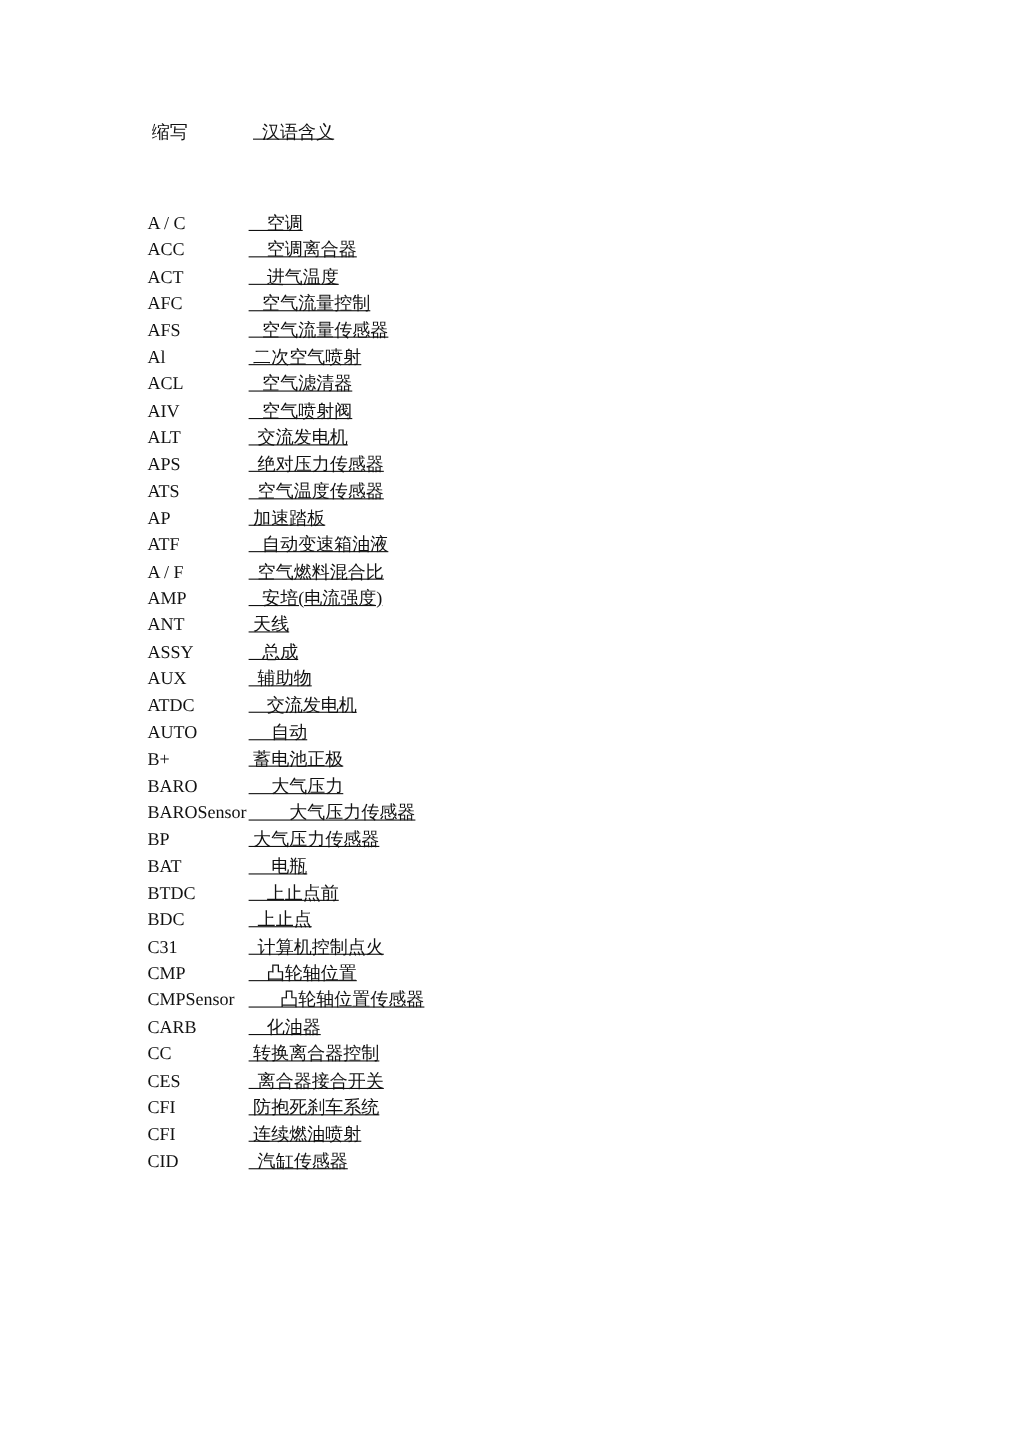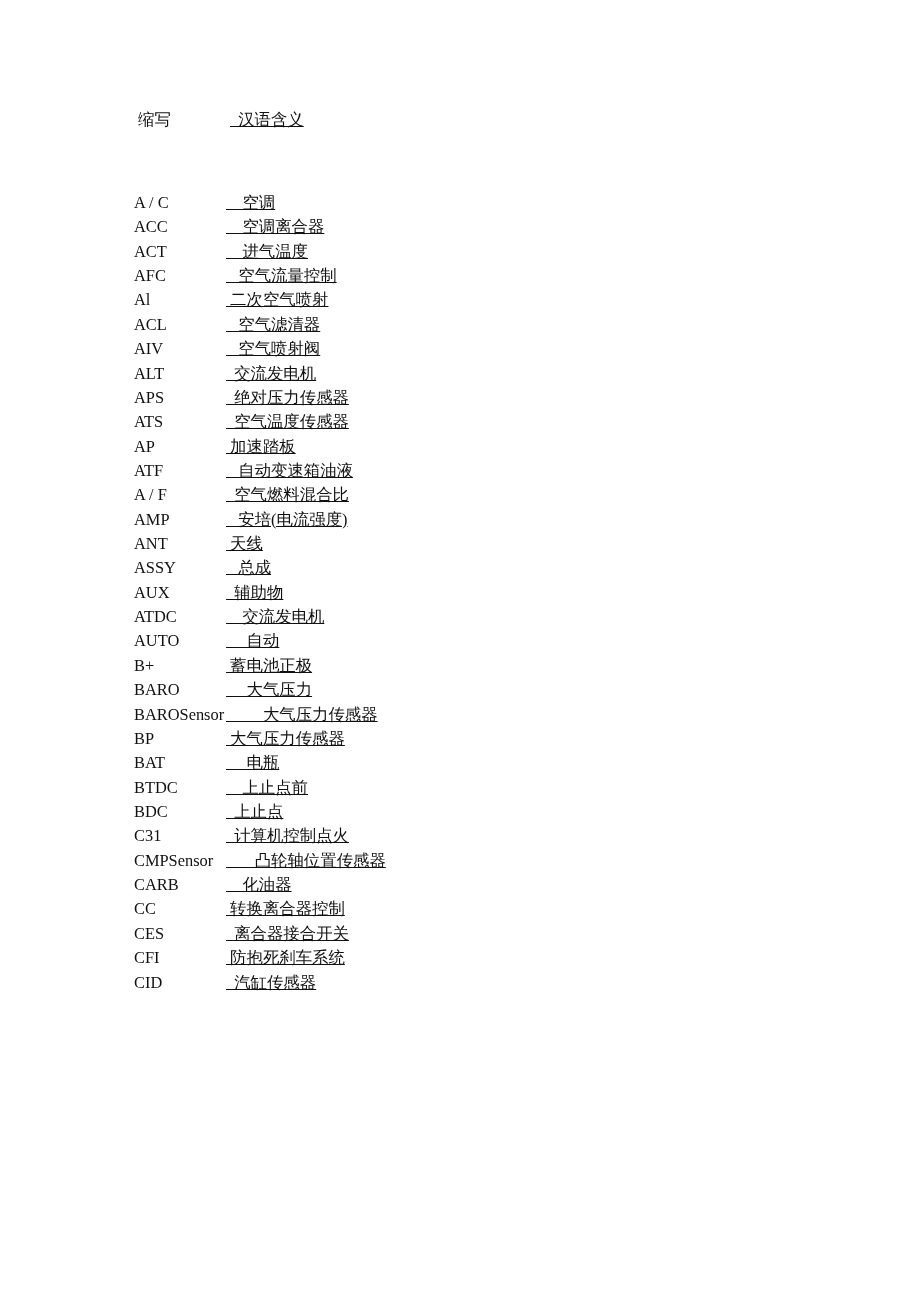--- a/index.html
+++ b/index.html
@@ -50,20 +50,21 @@
 </head>
 <body>
 
 <div class="page">
   <div class="header-row"><span class="abbr">缩写</span><span class="meaning">  汉语含义</span></div>
   <div class="glossary">
       <div class="row"><span class="abbr">A / C</span><span class="meaning">    空调</span></div>
       <div class="row"><span class="abbr">ACC</span><span class="meaning">    空调离合器</span></div>
       <div class="row"><span class="abbr">ACT</span><span class="meaning">    进气温度</span></div>
       <div class="row"><span class="abbr">AFC</span><span class="meaning">   空气流量控制</span></div>
+      <div class="row"><span class="abbr">AFS</span><span class="meaning">   空气流量传感器</span></div>
       <div class="row"><span class="abbr">Al</span><span class="meaning"> 二次空气喷射</span></div>
       <div class="row"><span class="abbr">ACL</span><span class="meaning">   空气滤清器</span></div>
       <div class="row"><span class="abbr">AIV</span><span class="meaning">   空气喷射阀</span></div>
       <div class="row"><span class="abbr">ALT</span><span class="meaning">  交流发电机</span></div>
       <div class="row"><span class="abbr">APS</span><span class="meaning">  绝对压力传感器</span></div>
       <div class="row"><span class="abbr">ATS</span><span class="meaning">  空气温度传感器</span></div>
       <div class="row"><span class="abbr">AP</span><span class="meaning"> 加速踏板</span></div>
       <div class="row"><span class="abbr">ATF</span><span class="meaning">   自动变速箱油液</span></div>
       <div class="row"><span class="abbr">A / F</span><span class="meaning">  空气燃料混合比</span></div>
       <div class="row"><span class="abbr">AMP</span><span class="meaning">   安培(电流强度)</span></div>
@@ -73,20 +74,22 @@
       <div class="row"><span class="abbr">ATDC</span><span class="meaning">    交流发电机</span></div>
       <div class="row"><span class="abbr">AUTO</span><span class="meaning">     自动</span></div>
       <div class="row"><span class="abbr">B+</span><span class="meaning"> 蓄电池正极</span></div>
       <div class="row"><span class="abbr">BARO</span><span class="meaning">     大气压力</span></div>
       <div class="row"><span class="abbr">BAROSensor</span><span class="meaning">         大气压力传感器</span></div>
       <div class="row"><span class="abbr">BP</span><span class="meaning"> 大气压力传感器</span></div>
       <div class="row"><span class="abbr">BAT</span><span class="meaning">     电瓶</span></div>
       <div class="row"><span class="abbr">BTDC</span><span class="meaning">    上止点前</span></div>
       <div class="row"><span class="abbr">BDC</span><span class="meaning">  上止点</span></div>
       <div class="row"><span class="abbr">C31</span><span class="meaning">  计算机控制点火</span></div>
+      <div class="row"><span class="abbr">CMP</span><span class="meaning">    凸轮轴位置</span></div>
       <div class="row"><span class="abbr">CMPSensor</span><span class="meaning">       凸轮轴位置传感器</span></div>
       <div class="row"><span class="abbr">CARB</span><span class="meaning">    化油器</span></div>
       <div class="row"><span class="abbr">CC</span><span class="meaning"> 转换离合器控制</span></div>
       <div class="row"><span class="abbr">CES</span><span class="meaning">  离合器接合开关</span></div>
       <div class="row"><span class="abbr">CFI</span><span class="meaning"> 防抱死刹车系统</span></div>
+      <div class="row"><span class="abbr">CFI</span><span class="meaning"> 连续燃油喷射</span></div>
       <div class="row"><span class="abbr">CID</span><span class="meaning">  汽缸传感器</span></div>
     </div>
 </div>
 
 </body></html>

